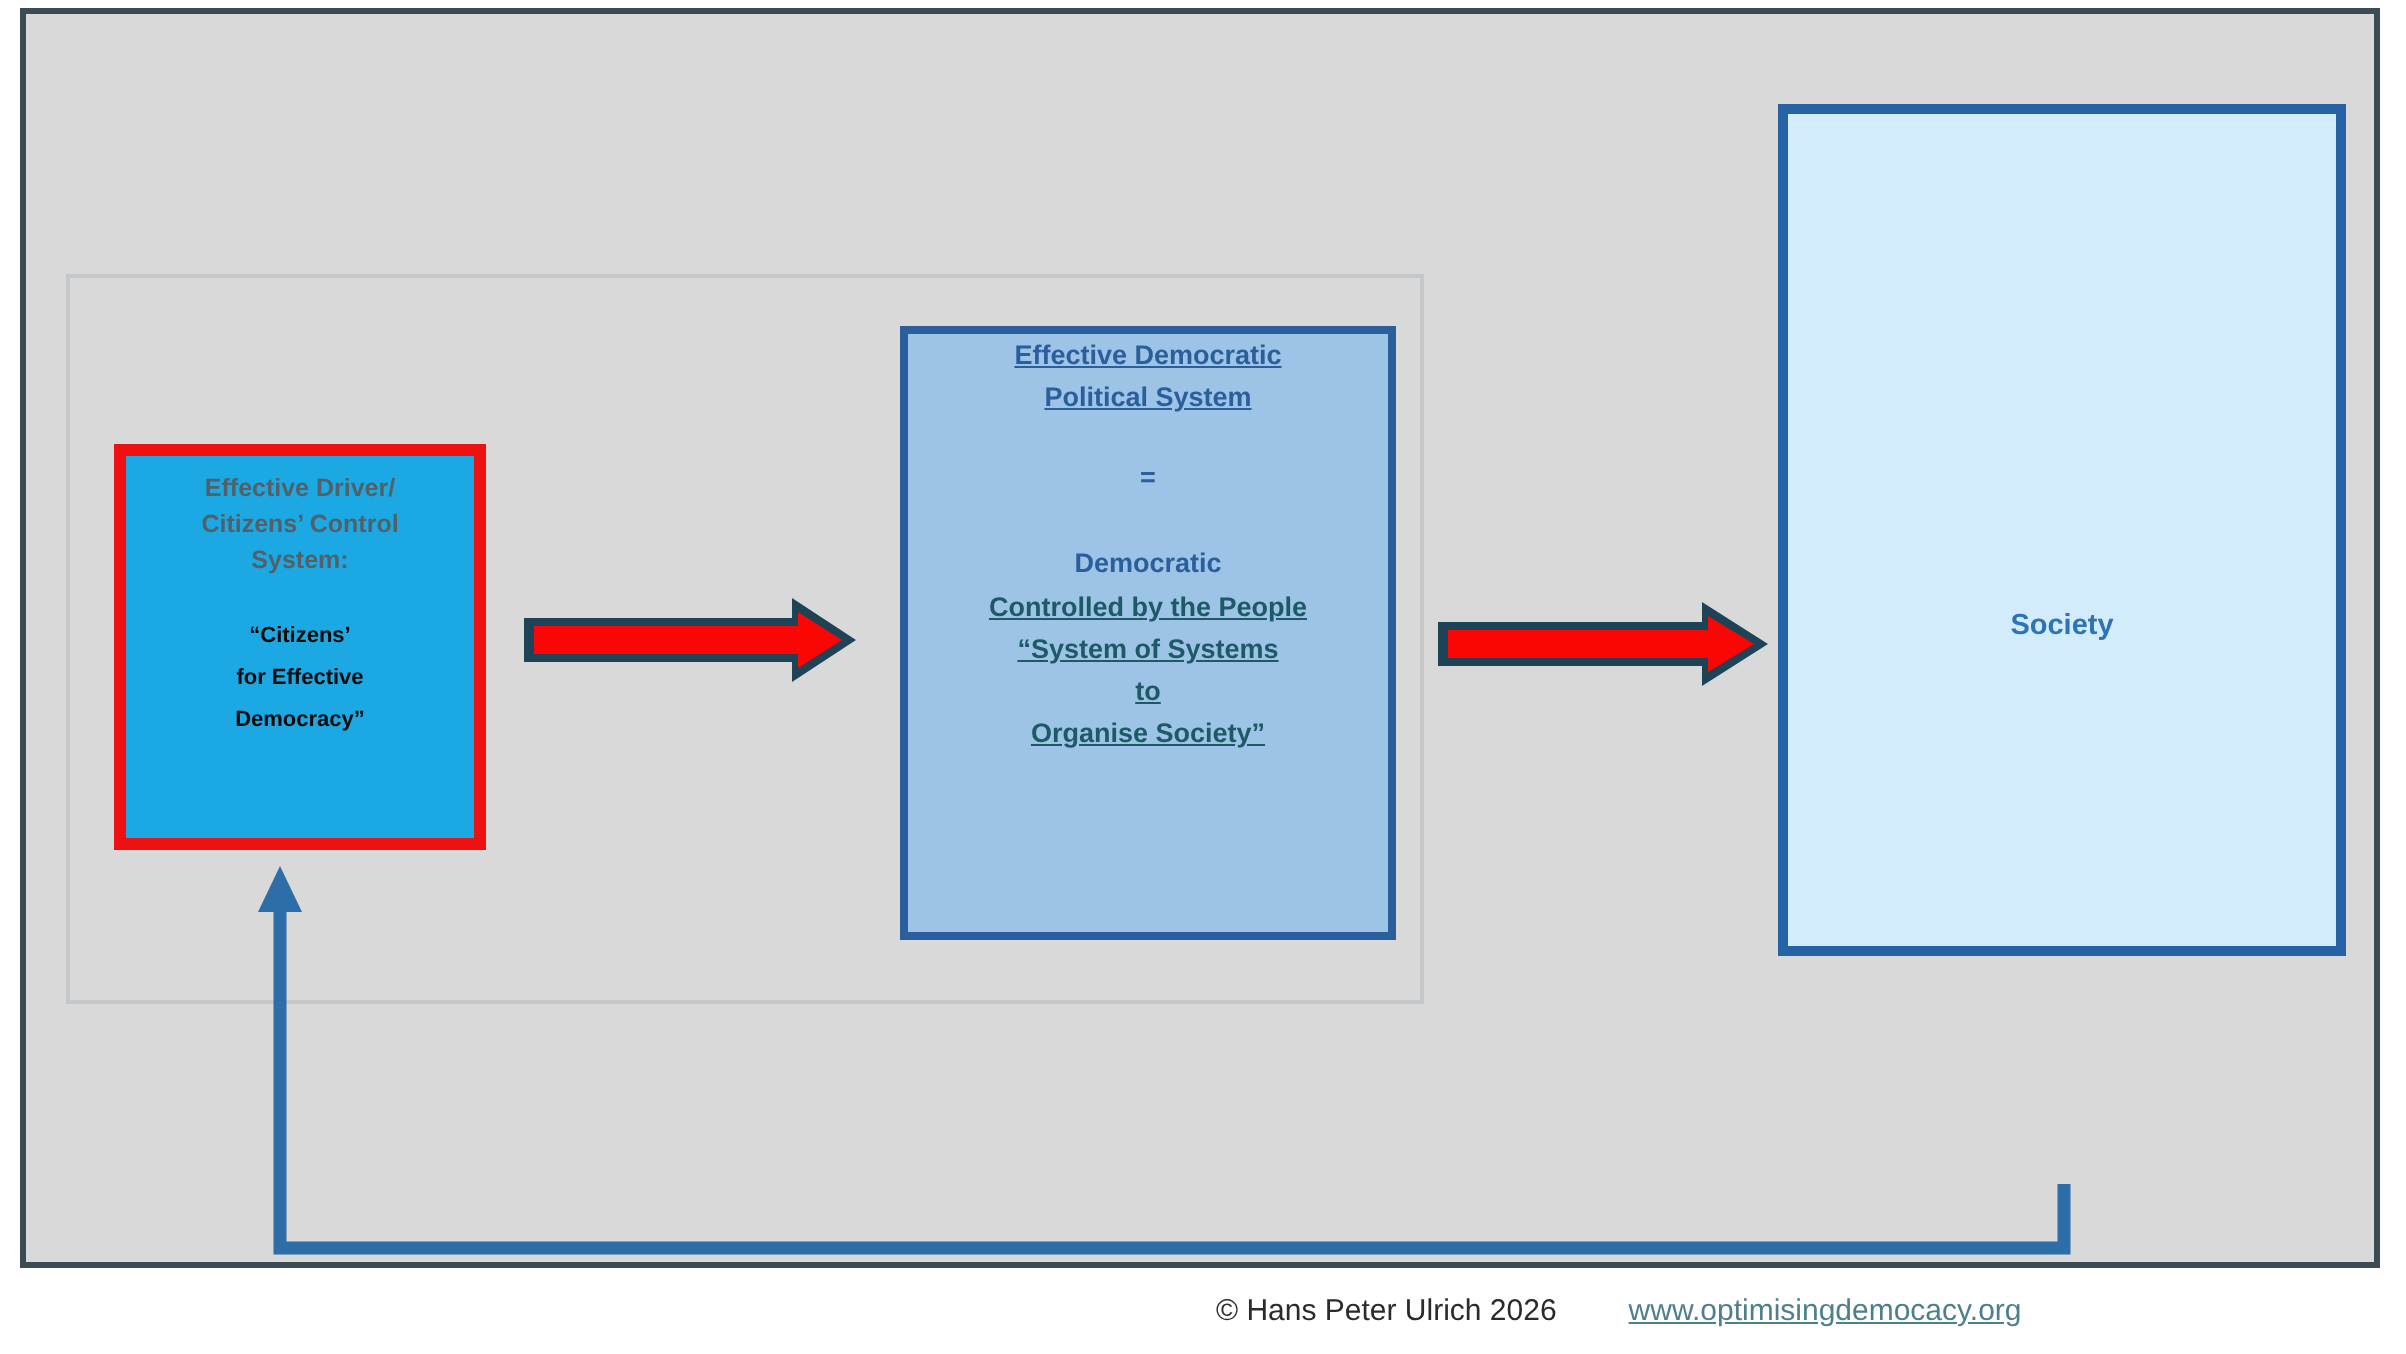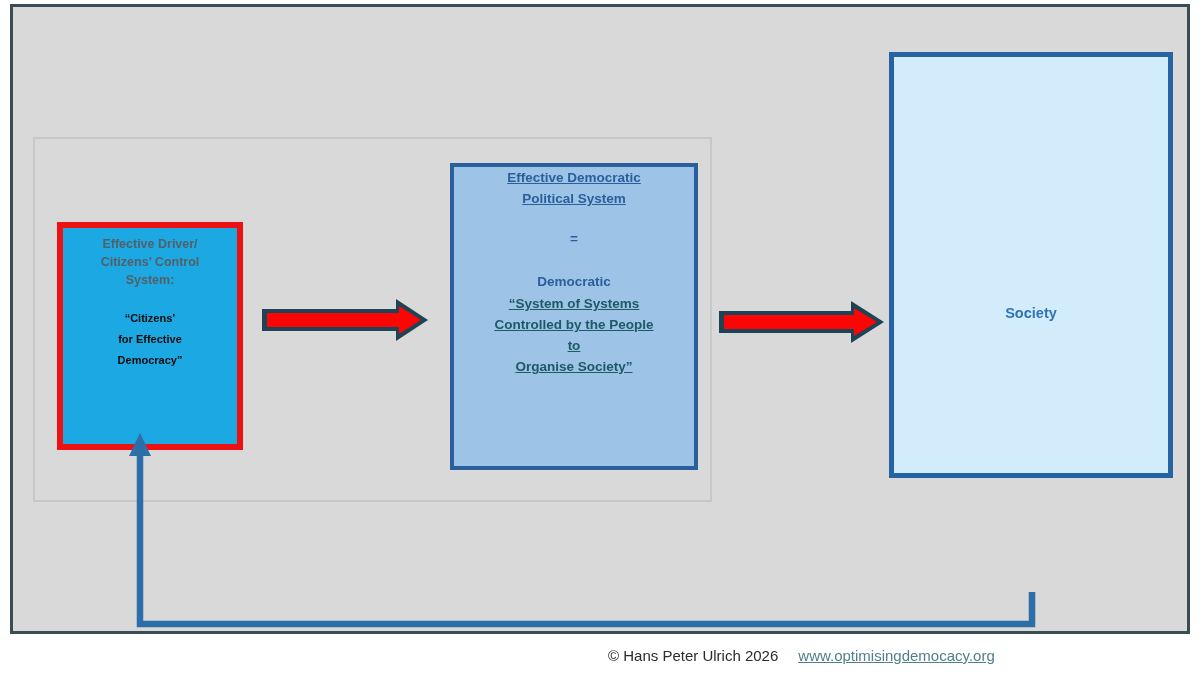--- a/index.html
+++ b/index.html
@@ -6,21 +6,21 @@
   body{font-family:"Liberation Sans",sans-serif;}
   .canvas{position:relative;width:1203px;height:677px;background:#ffffff;overflow:hidden;}
 
   .frame{position:absolute;left:10px;top:4px;width:1180px;height:630px;
          box-sizing:border-box;border:3px solid var(--frame_border);
          background:var(--background);}
 
   .inner-panel{position:absolute;left:33px;top:137px;width:679px;height:365px;
          box-sizing:border-box;border:2px solid var(--panel_border);}
 
-  .driver-box{position:absolute;left:57px;top:222px;width:186px;height:228px;
+  .driver-box{position:absolute;left:57px;top:222px;width:186px;height:203px;
          box-sizing:border-box;border:6px solid var(--driver_border);
          background:var(--driver_fill);text-align:center;}
   .driver-title{margin-top:7px;font-size:12.5px;font-weight:700;line-height:18px;
          color:var(--driver_title_text);}
   .driver-name{margin-top:19px;font-size:11px;font-weight:700;line-height:21px;
          color:#0b0b0b;}
 
   .mid-box{position:absolute;left:450px;top:163px;width:248px;height:307px;
          box-sizing:border-box;border:4px solid var(--mid_border);
          background:var(--mid_fill);text-align:center;}
@@ -38,21 +38,21 @@
          background:var(--society_fill);}
   .society-label{position:absolute;left:0;right:0;top:248px;text-align:center;
          font-size:14.5px;font-weight:700;color:var(--society_text);}
 
   .overlay{position:absolute;left:0;top:0;width:1203px;height:677px;pointer-events:none;}
   .arrow-outline{fill:var(--arrow_outline);}
   .arrow-red{fill:var(--arrow_fill);}
   .feedback-path{stroke:var(--feedback_line);stroke-width:6.5;fill:none;stroke-linejoin:miter;}
   .feedback-head{fill:var(--feedback_line);}
 
-  .footer{position:absolute;left:608px;top:646px;display:flex;gap:20px;
+  .footer{position:absolute;left:608px;top:646px;display:flex;gap:36px;
          font-size:15px;line-height:20px;}
   .copyright{color:var(--copyright_text);}
   .weblink{color:var(--link_text);text-decoration:underline;cursor:pointer;}
 
   .line{display:block;}
 </style>
 </head>
 <body>
 
 <div class="canvas">
@@ -75,22 +75,22 @@
   </div>
 
   <div class="mid-box">
     <div class="mid-heading">
       <span class="line">Effective Democratic</span>
       <span class="line">Political System</span>
     </div>
     <div class="mid-equals">=</div>
     <div class="mid-sub">Democratic</div>
     <div class="mid-quote">
+      <span class="line">Controlled by the People</span>
       <span class="line">“System of Systems</span>
-      <span class="line">Controlled by the People</span>
       <span class="line">to</span>
       <span class="line">Organise Society”</span>
     </div>
   </div>
 
   <div class="society-box">
     <span class="society-label">Society</span>
   </div>
 
   <svg class="overlay" viewBox="0 0 1203 677">

